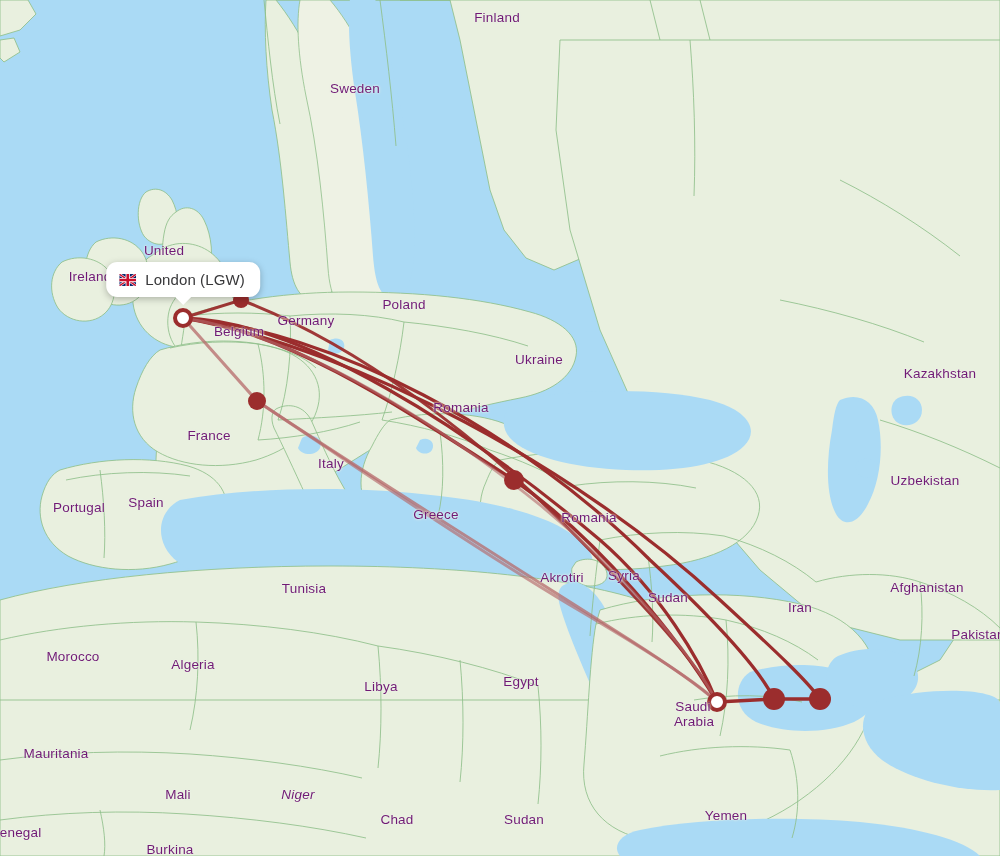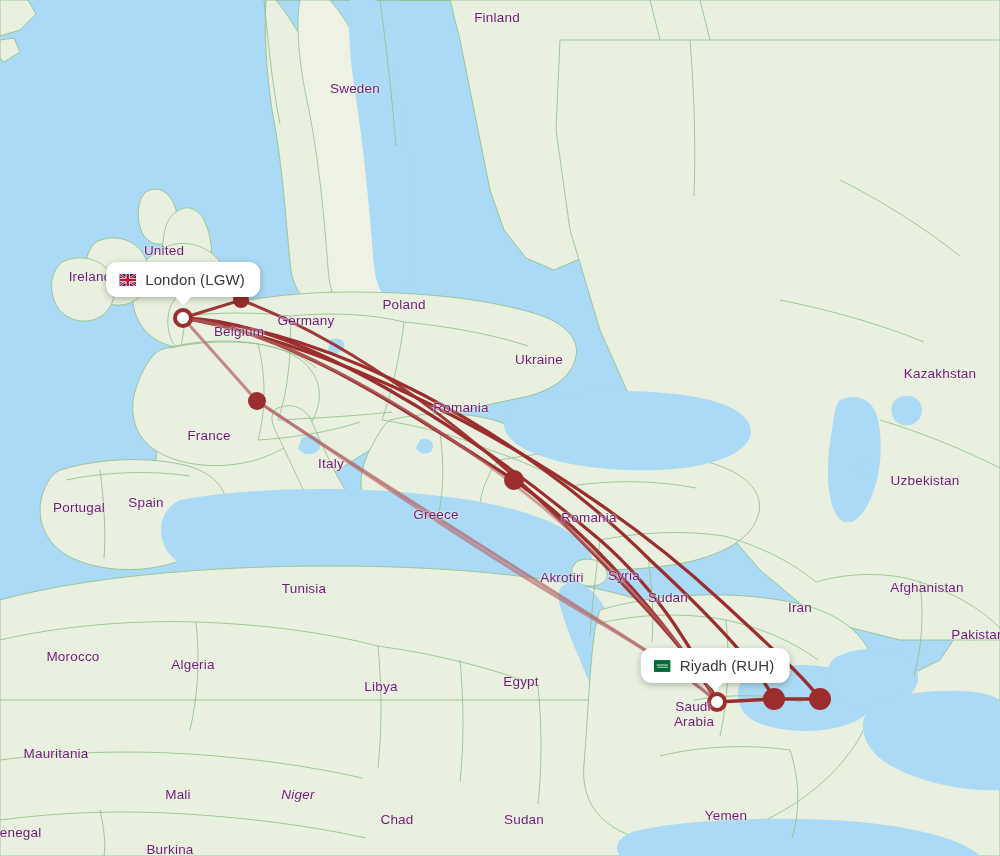--- a/index.html
+++ b/index.html
@@ -304,26 +304,14 @@
         <path d="M0,0 L60,42 M60,0 L0,42" stroke="#fff" stroke-width="9"></path>
         <path d="M0,0 L60,42 M60,0 L0,42" stroke="#C8102E" stroke-width="5"></path>
         <path d="M30,0 V42 M0,21 H60" stroke="#fff" stroke-width="15"></path>
         <path d="M30,0 V42 M0,21 H60" stroke="#C8102E" stroke-width="9"></path>
       </svg>
     </span>
     <span class="ctext">London (LGW)</span>
     <span class="tail"></span>
   </div>
 
-  <div class="callout" id="callout-destination" style="left: 715px; top: 683px;">
-    <span class="flag">
-      <svg width="17" height="12" viewBox="0 0 60 42">
-        <rect width="60" height="42" fill="#006C35"></rect>
-        <rect x="10" y="16" width="40" height="3" fill="#fff"></rect>
-        <rect x="12" y="24" width="34" height="2.5" fill="#fff"></rect>
-        <path d="M46,22 l5,3 l-5,3 z" fill="#fff"></path>
-      </svg>
-    </span>
-    <span class="ctext">Riyadh (RUH)</span>
-    <span class="tail"></span>
-  </div>
 
 </div>
 
 </body></html>

